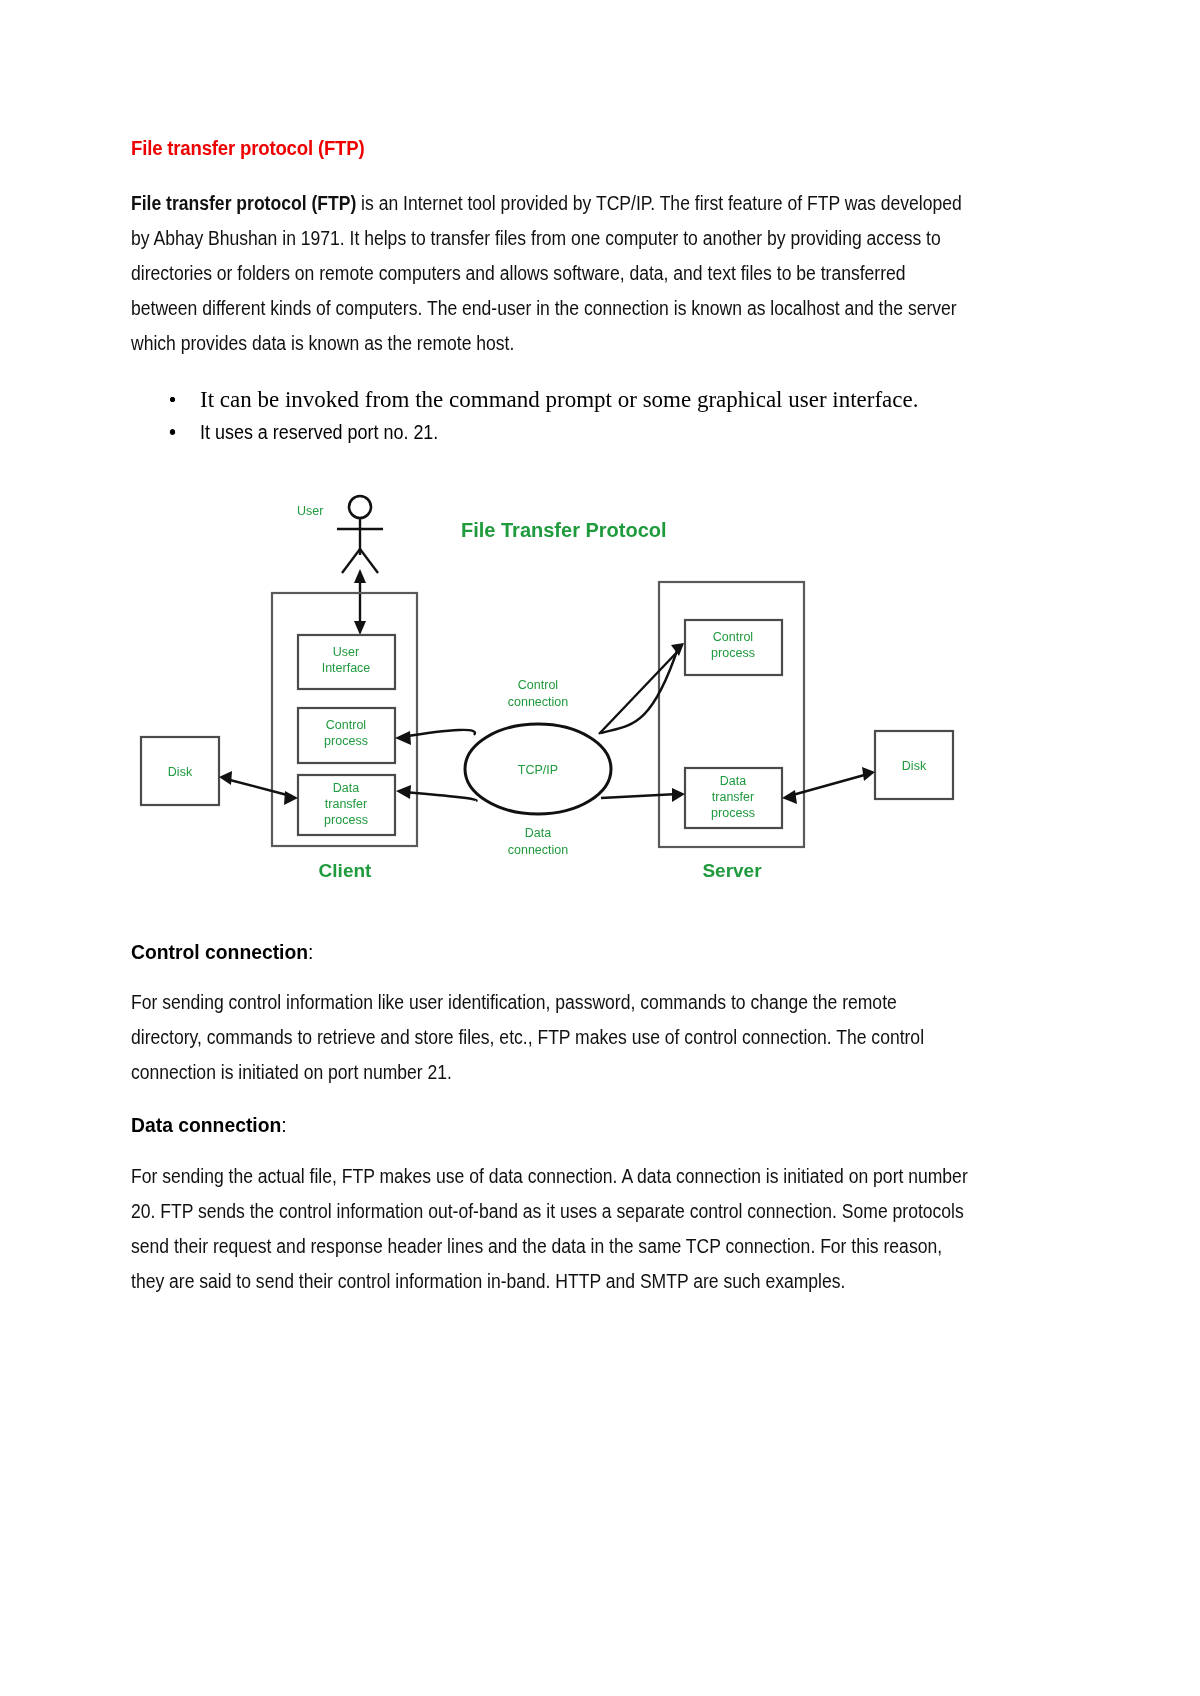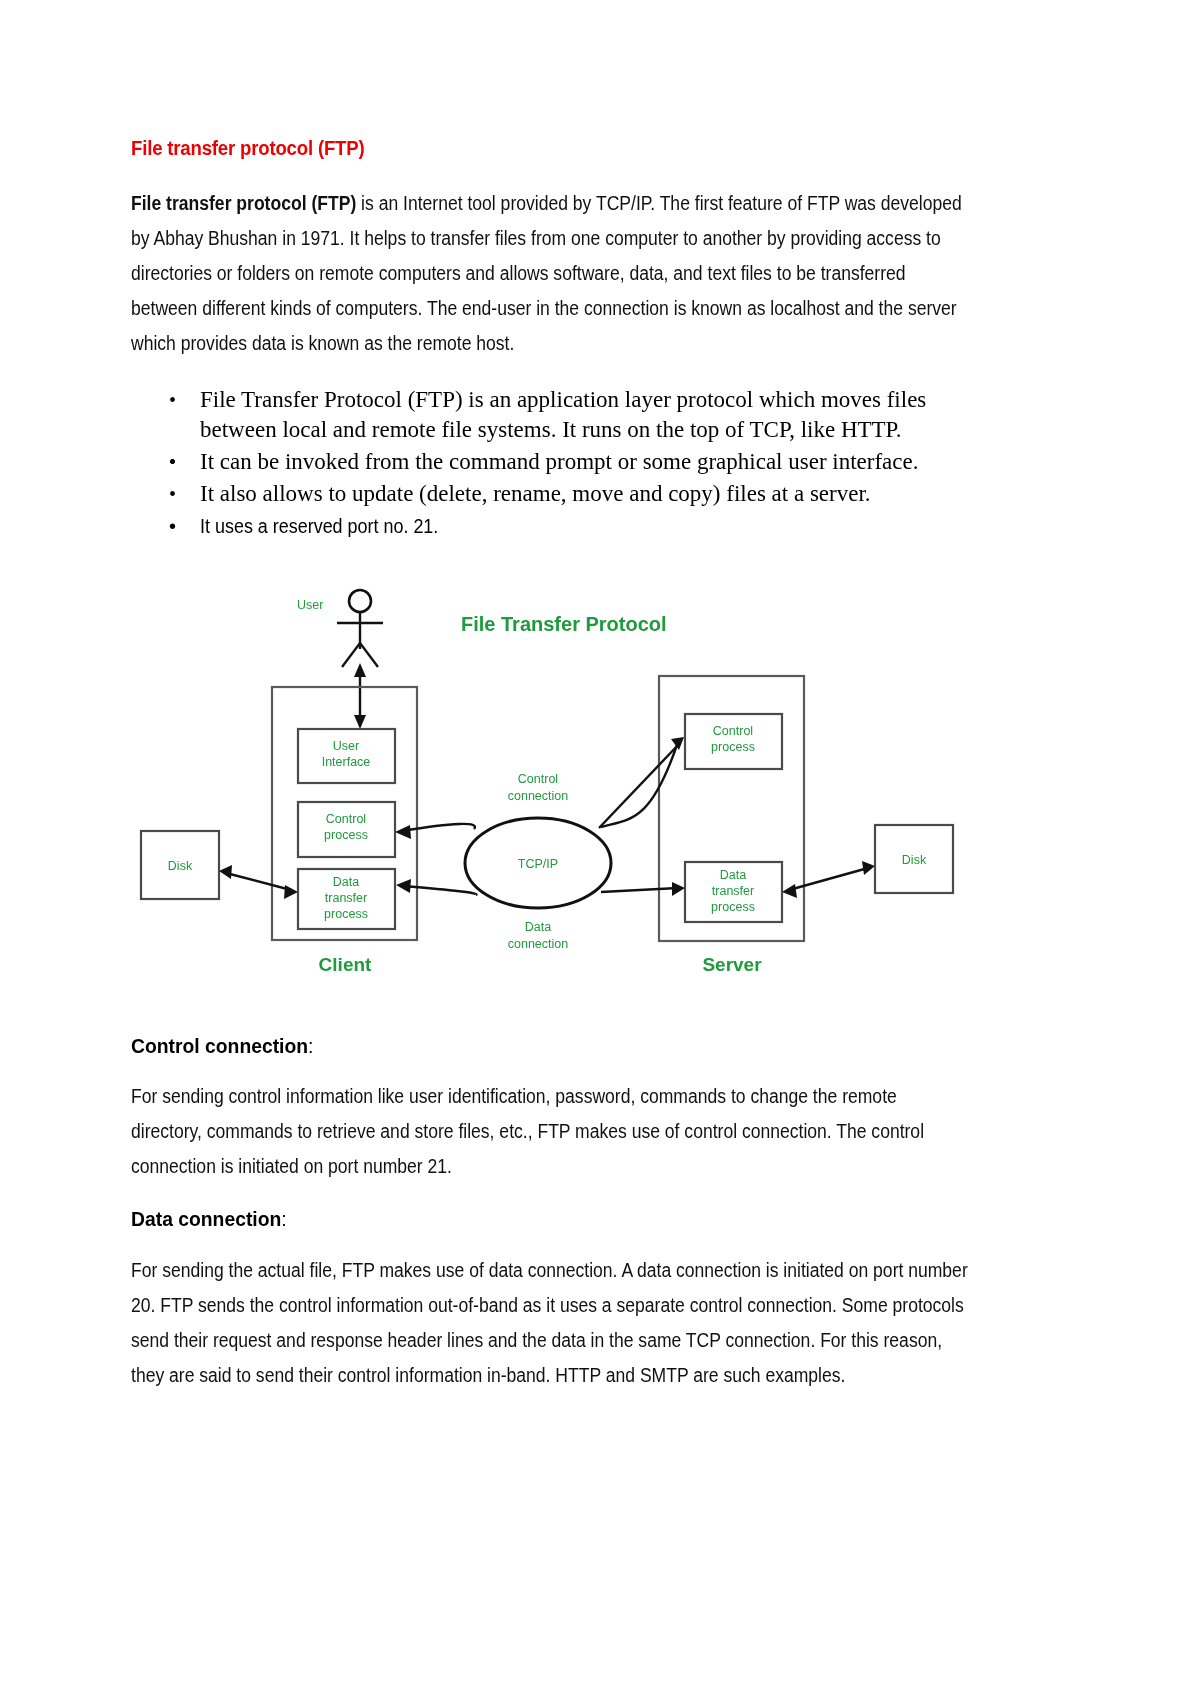--- a/index.html
+++ b/index.html
@@ -149,24 +149,24 @@
 <body>
 
 <div class="page">
   <div class="content">
 
     <h1 class="doc-title">File transfer protocol (FTP)</h1>
 
     <p class="para"><b>File transfer protocol (FTP)</b><span> is an Internet tool provided by TCP/IP. The first feature of FTP was developed by Abhay Bhushan in 1971. It helps to transfer files from one computer to another by providing access to directories or folders on remote computers and allows software, data, and text files to be transferred between different kinds of computers. The end-user in the connection is known as localhost and the server which provides data is known as the remote host.</span></p>
 
     <ul class="bullets">
-      <li><span class="dot">•</span><span>File Transfer Protocol (FTP) is an application layer protocol which moves files between local and remote file systems. It runs on the top of TCP, like HTTP.</span></li>
+      <li><span class="dot">•</span></li>
       <li><span class="dot">•</span></li>
       <li><span class="dot">•</span><span>It can be invoked from the command prompt or some graphical user interface.</span></li>
-      <li><span class="dot">•</span><span>It also allows to update (delete, rename, move and copy) files at a server.</span></li>
+      <li><span class="dot">•</span></li>
       <li class="sans"><span class="dot">•</span><span class="inner">It uses a reserved port no. 21.</span></li>
     </ul>
 
     <div class="diagram-wrap">
       <svg width="838" height="420" viewBox="0 0 838 420" xmlns="http://www.w3.org/2000/svg">
 
         <g>
           <circle cx="229" cy="18" r="11" fill="#ffffff" stroke="#111111" stroke-width="2.6"></circle>
           <line x1="229" y1="29" x2="229" y2="66" class="stroke-dark"></line>
           <line x1="206" y1="40" x2="252" y2="40" class="stroke-dark"></line>

